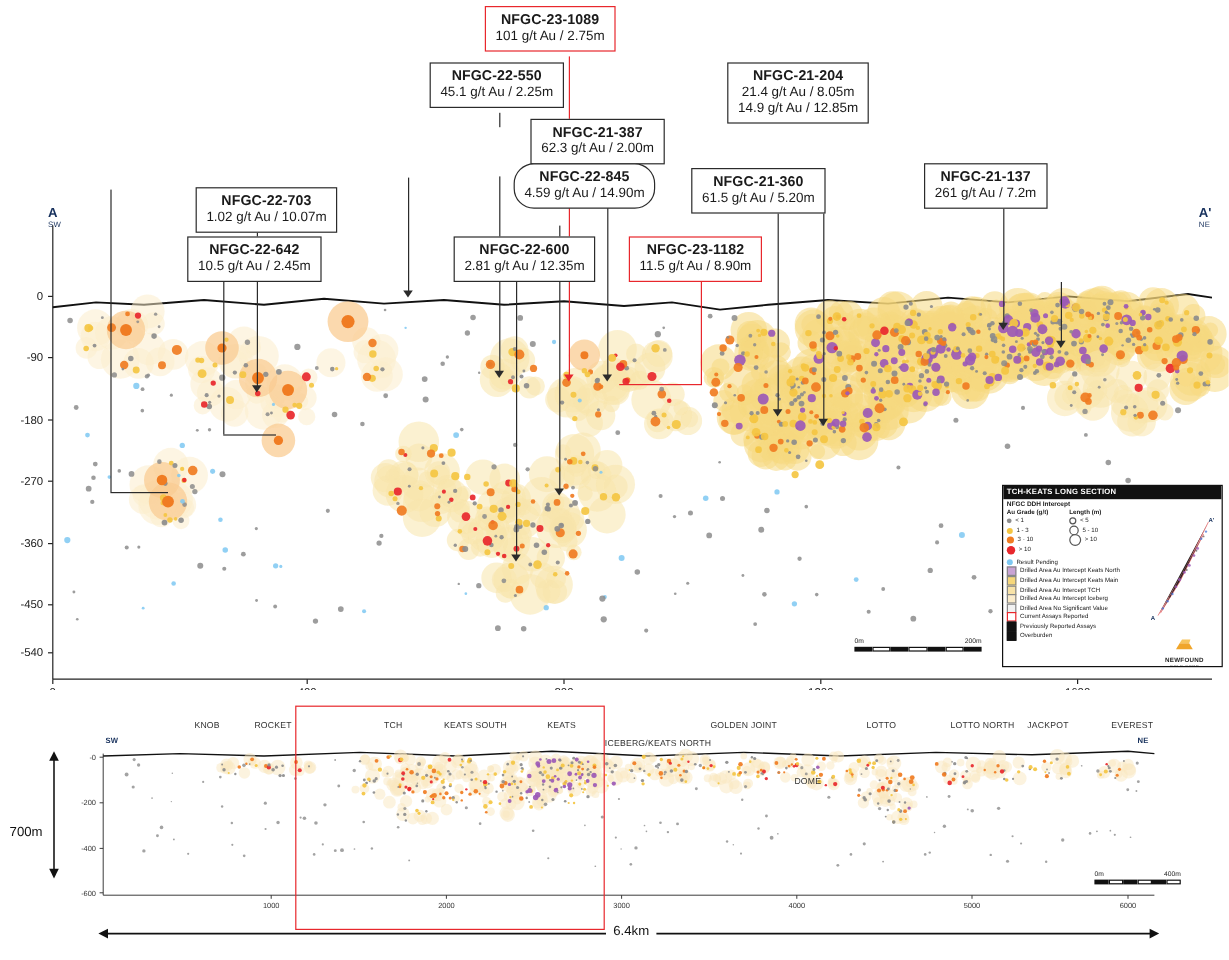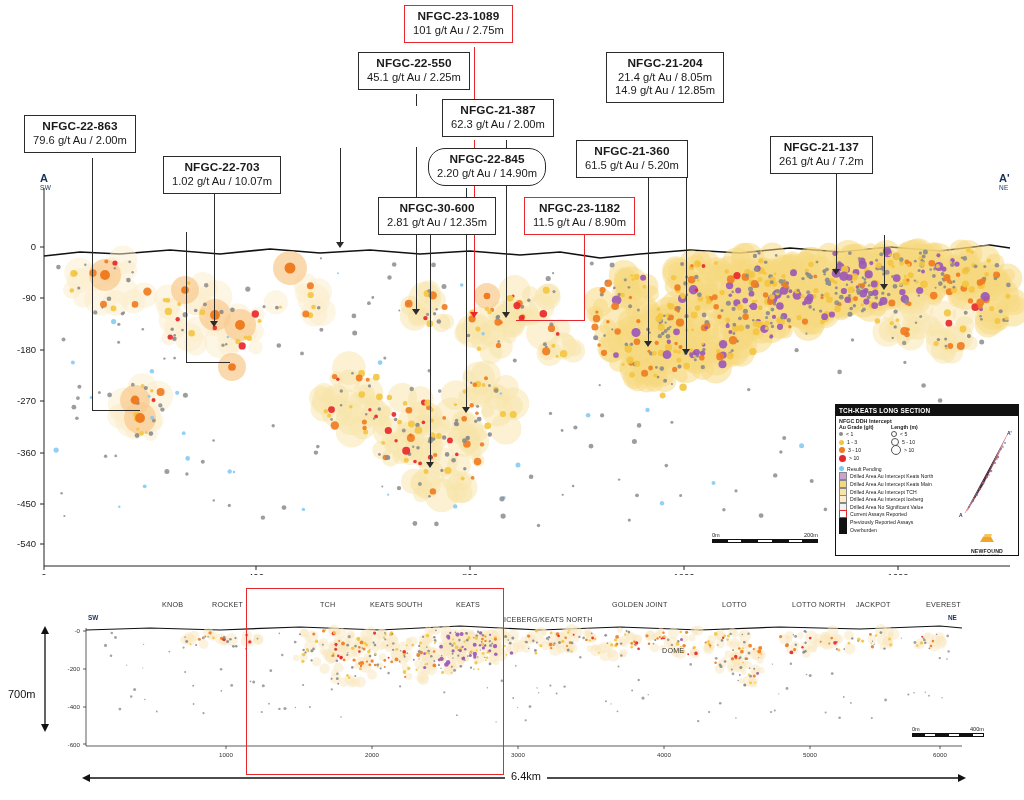--- a/index.html
+++ b/index.html
@@ -88,48 +88,48 @@
     <div class="hole">NFGC-21-387</div>
     <div class="ln">62.3 g/t Au / 2.00m</div>
   </div>
 
   <div class="callout" style="left:606px;top:52px;">
     <div class="hole">NFGC-21-204</div>
     <div class="ln">21.4 g/t Au / 8.05m</div>
     <div class="ln">14.9 g/t Au / 12.85m</div>
   </div>
 
-  <div class="callout" style="left:24px;top:115px;">
-    <div class="hole">NFGC-22-863</div>
-    <div class="ln">79.6 g/t Au / 2.00m</div>
-  </div>
 
   <div class="callout" style="left:163px;top:156px;">
     <div class="hole">NFGC-22-703</div>
     <div class="ln">1.02 g/t Au / 10.07m</div>
   </div>
 
-  <div class="callout" style="left:428px;top:148px;border-radius:17px;">
+  <div class="callout" style="left:428px;top:136px;border-radius:17px;">
     <div class="hole">NFGC-22-845</div>
-    <div class="ln">2.20 g/t Au / 14.90m</div>
+    <div class="ln">4.59 g/t Au / 14.90m</div>
   </div>
 
   <div class="callout" style="left:576px;top:140px;">
     <div class="hole">NFGC-21-360</div>
     <div class="ln">61.5 g/t Au / 5.20m</div>
   </div>
 
   <div class="callout" style="left:770px;top:136px;">
     <div class="hole">NFGC-21-137</div>
     <div class="ln">261 g/t Au / 7.2m</div>
   </div>
 
+  <div class="callout" style="left:156px;top:197px;">
+    <div class="hole">NFGC-22-642</div>
+    <div class="ln">10.5 g/t Au / 2.45m</div>
+  </div>
 
   <div class="callout" style="left:378px;top:197px;">
-    <div class="hole">NFGC-30-600</div>
+    <div class="hole">NFGC-22-600</div>
     <div class="ln">2.81 g/t Au / 12.35m</div>
   </div>
 
   <div class="callout red" style="left:524px;top:197px;">
     <div class="hole">NFGC-23-1182</div>
     <div class="ln">11.5 g/t Au / 8.90m</div>
   </div>
 
 
   <div class="leader red lead-v" style="left:474px;top:47px;height:63px;"></div>
@@ -3031,21 +3031,21 @@
 
     <div class="az2" style="left:88px;top:36px;">SW</div>
     <div class="az2" style="left:948px;top:36px;">NE</div>
 
     <div class="lslabel" style="left:162px;top:22px;">KNOB</div>
     <div class="lslabel" style="left:212px;top:22px;">ROCKET</div>
     <div class="lslabel" style="left:320px;top:22px;">TCH</div>
     <div class="lslabel" style="left:370px;top:22px;">KEATS SOUTH</div>
     <div class="lslabel" style="left:456px;top:22px;">KEATS</div>
     <div class="lslabel" style="left:504px;top:37px;">ICEBERG/KEATS NORTH</div>
-    <div class="lslabel" style="left:592px;top:22px;margin-left:20px;">GOLDEN JOINT</div>
+    <div class="lslabel" style="left:592px;top:22px;">GOLDEN JOINT</div>
     <div class="lslabel" style="left:662px;top:22px;margin-top:46px;">DOME</div>
     <div class="lslabel" style="left:722px;top:22px;">LOTTO</div>
     <div class="lslabel" style="left:792px;top:22px;">LOTTO NORTH</div>
     <div class="lslabel" style="left:856px;top:22px;">JACKPOT</div>
     <div class="lslabel" style="left:926px;top:22px;">EVEREST</div>
 
     <div class="redbox" style="left:246px;top:10px;width:256px;height:185px;"></div>
 
     <div class="vscale" style="left:8px;top:110px;">700m</div>
     <div class="hscale" style="left:505px;top:192px;background:#fff;padding:0 6px;">6.4km</div>

